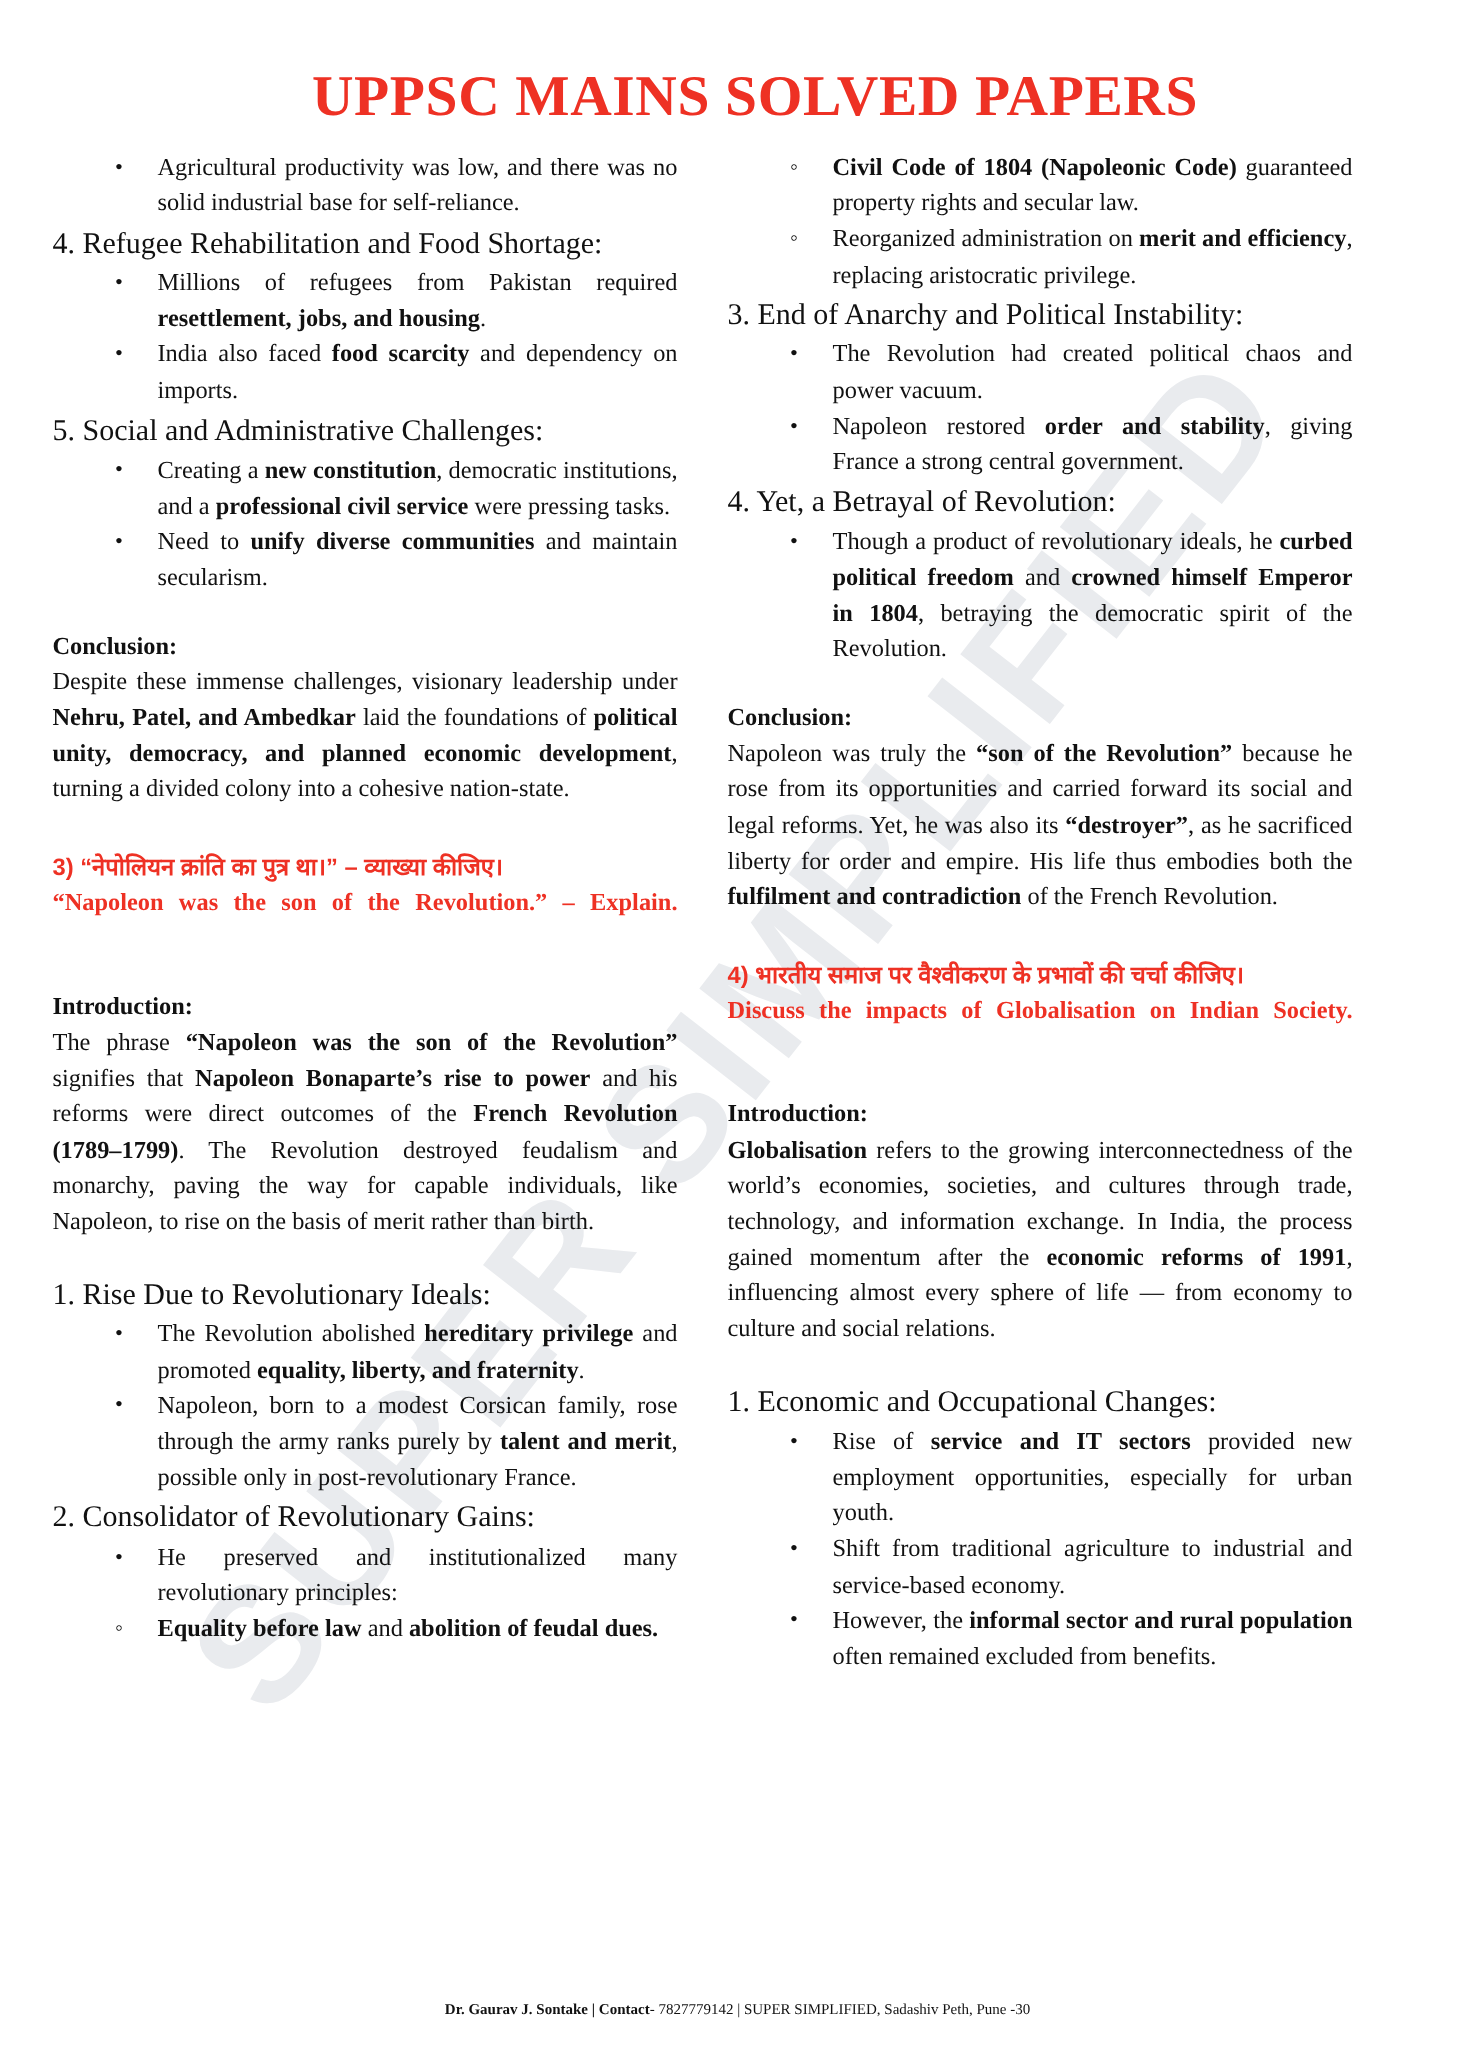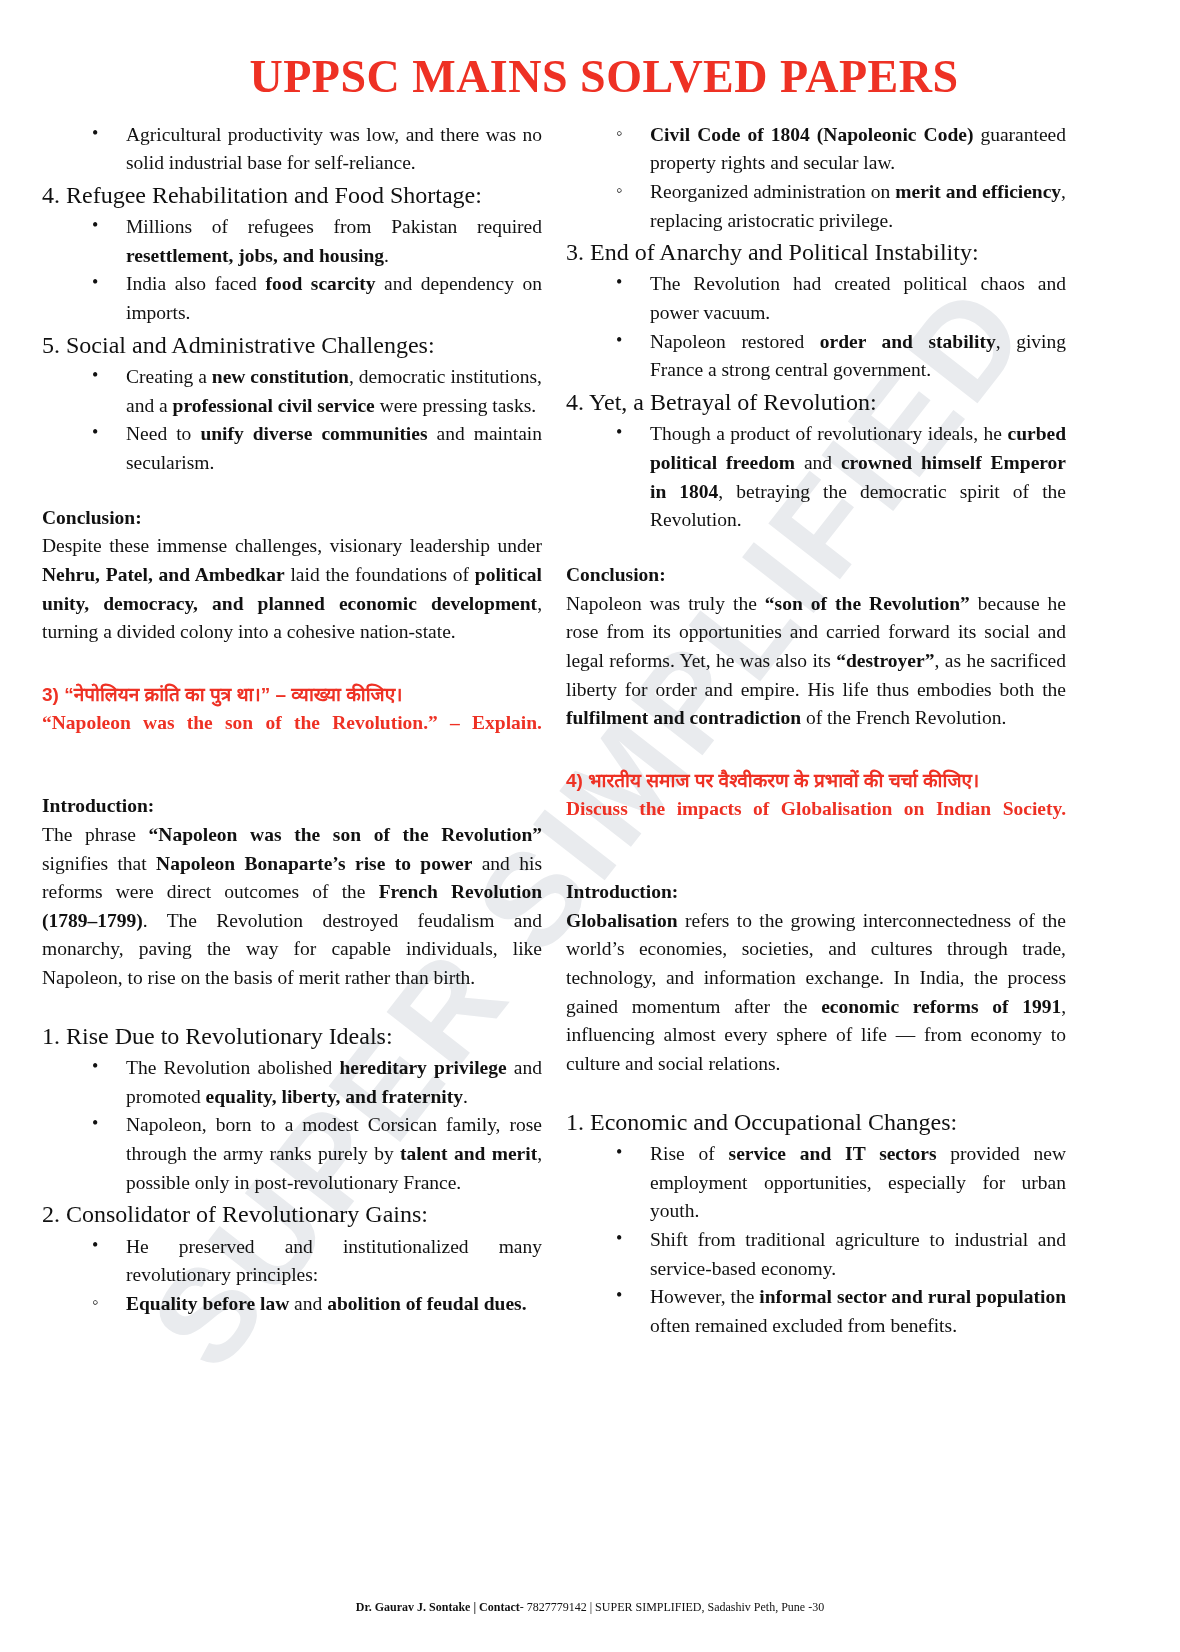--- a/index.html
+++ b/index.html
@@ -57,21 +57,21 @@
     padding-top: 52px;
     line-height: 1.1;
     padding-left: 28px;
   }
 
   
   .columns {
     position: relative;
     z-index: 2;
     display: flex;
-    gap: 24px;
+    gap: 40px;
     padding: 18px 24px 0 42px;
     box-sizing: border-box;
   }
   .col {
     width: 500px;
     flex: 0 0 500px;
   }
 
   
   .para {

